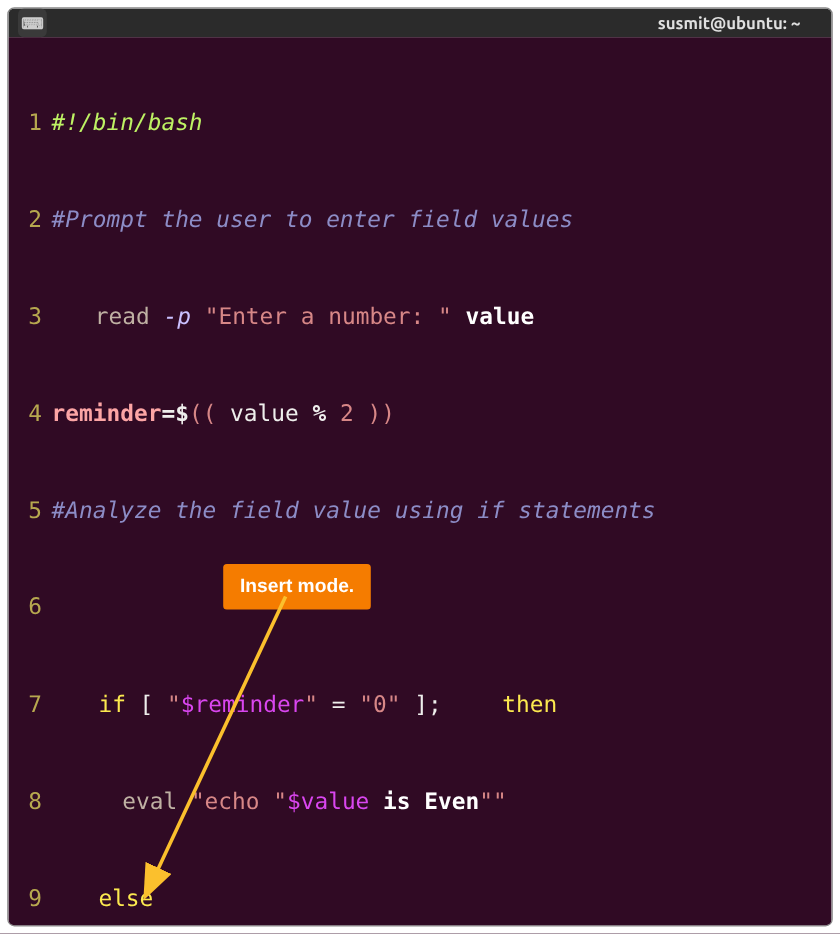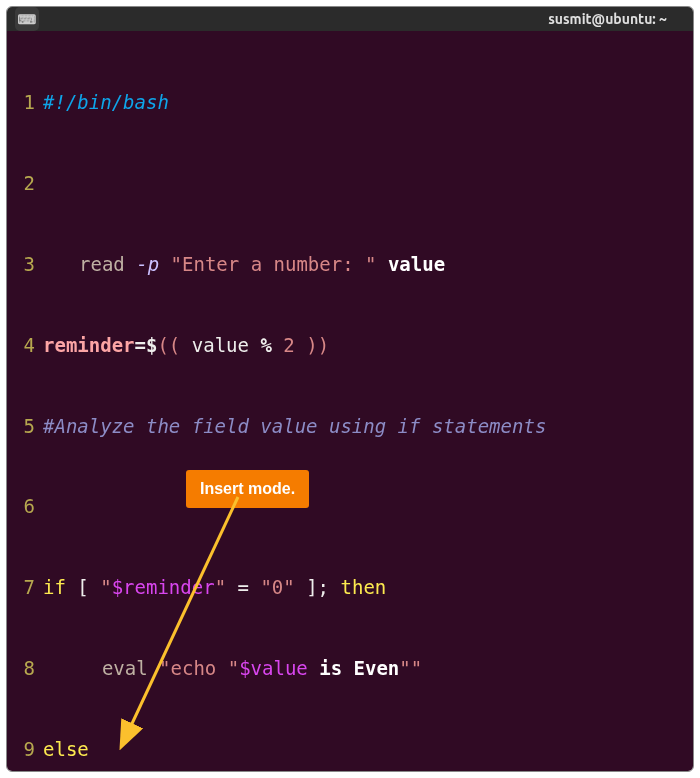--- a/index.html
+++ b/index.html
@@ -60,30 +60,30 @@
     .code-line { display: flex; }
     .lineno {
       color: #b7a84f;
       width: 36px;
       text-align: right;
       padding-right: 8px;
       flex-shrink: 0;
     }
     .line-content { white-space: pre; }
     
-    .tk-shebang { color: #0ea5e9; font-style: italic; }
+    .tk-shebang { color: #bef264; font-style: italic; }
     .tk-comment { color: #8c8cc6; font-style: italic; }
     .tk-cmd { color: #bfb1a3; margin-left: 36px; }
     .tk-opt { color: #cbc0ff; font-style: italic; }
     .tk-str { color: #d78787; }
     .tk-ident { color: white; font-weight: bold; }
     .tk-assign { color: #fca5a5; font-weight: bold; }
     .tk-op { color: #eeeeec; font-weight: bold; }
     .tk-num { color: #d78787; }
-    .tk-kw { color: #fce94f; }
+    .tk-kw { color: #fce94f; margin-left: 39px; }
     .tk-var { color: #d946ef; }
     .tk-other { color: #eeeeec; }
     .c-paren { color: #d78787; }
     .c-value { color: #eeeeec; }
 
     .annotation {
       position: absolute;
       top: 470px;
       left: 186px;
       background: #f57c00;
@@ -111,21 +111,21 @@
   <div class="titlebar">
     <div class="titlebar-icon">
       <span>⌨</span>
     </div>
     <div class="titlebar-spacer"></div>
     <div class="titlebar-title">susmit@ubuntu: ~</div>
   </div>
 
   <div class="terminal-body">
     <div class="code-line"><span class="lineno">1</span><span class="line-content"><span class="tk-shebang">#!/bin/bash</span></span></div>
-    <div class="code-line"><span class="lineno">2</span></div>
+    <div class="code-line"><span class="lineno">2</span><span class="line-content"><span class="tk-comment">#Prompt the user to enter field values</span></span></div>
     <div class="code-line"><span class="lineno">3</span><span class="line-content"><span class="tk-cmd">read</span><span> </span><span class="tk-opt">-p</span><span> </span><span class="tk-str">"Enter a number: "</span><span> </span><span class="tk-ident">value</span></span></div>
     <div class="code-line"><span class="lineno">4</span><span class="line-content"><span class="tk-assign">reminder</span><span class="tk-op">=</span><span class="tk-op">$</span><span class="c-paren">((</span><span class="c-value"> value </span><span class="tk-op">%</span><span> </span><span class="tk-num">2</span><span class="c-paren"> ))</span></span></div>
     <div class="code-line"><span class="lineno">5</span><span class="line-content"><span class="tk-comment">#Analyze the field value using if statements</span></span></div>
     <div class="code-line"><span class="lineno">6</span><span class="line-content"></span></div>
     <div class="code-line"><span class="lineno">7</span><span class="line-content"><span class="tk-kw">if</span><span class="tk-other"> [ </span><span class="tk-str">"</span><span class="tk-var">$reminder</span><span class="tk-str">"</span><span class="tk-other"> = </span><span class="tk-str">"0"</span><span class="tk-other"> ]; </span><span class="tk-kw">then</span></span></div>
     <div class="code-line"><span class="lineno">8</span><span class="line-content"><span class="tk-cmd">  eval </span><span class="tk-str">"echo "</span><span class="tk-var">$value</span><span class="tk-ident"> is Even</span><span class="tk-str">""</span></span></div>
     <div class="code-line"><span class="lineno">9</span><span class="line-content"><span class="tk-kw">else</span></span></div>
     
 
     

